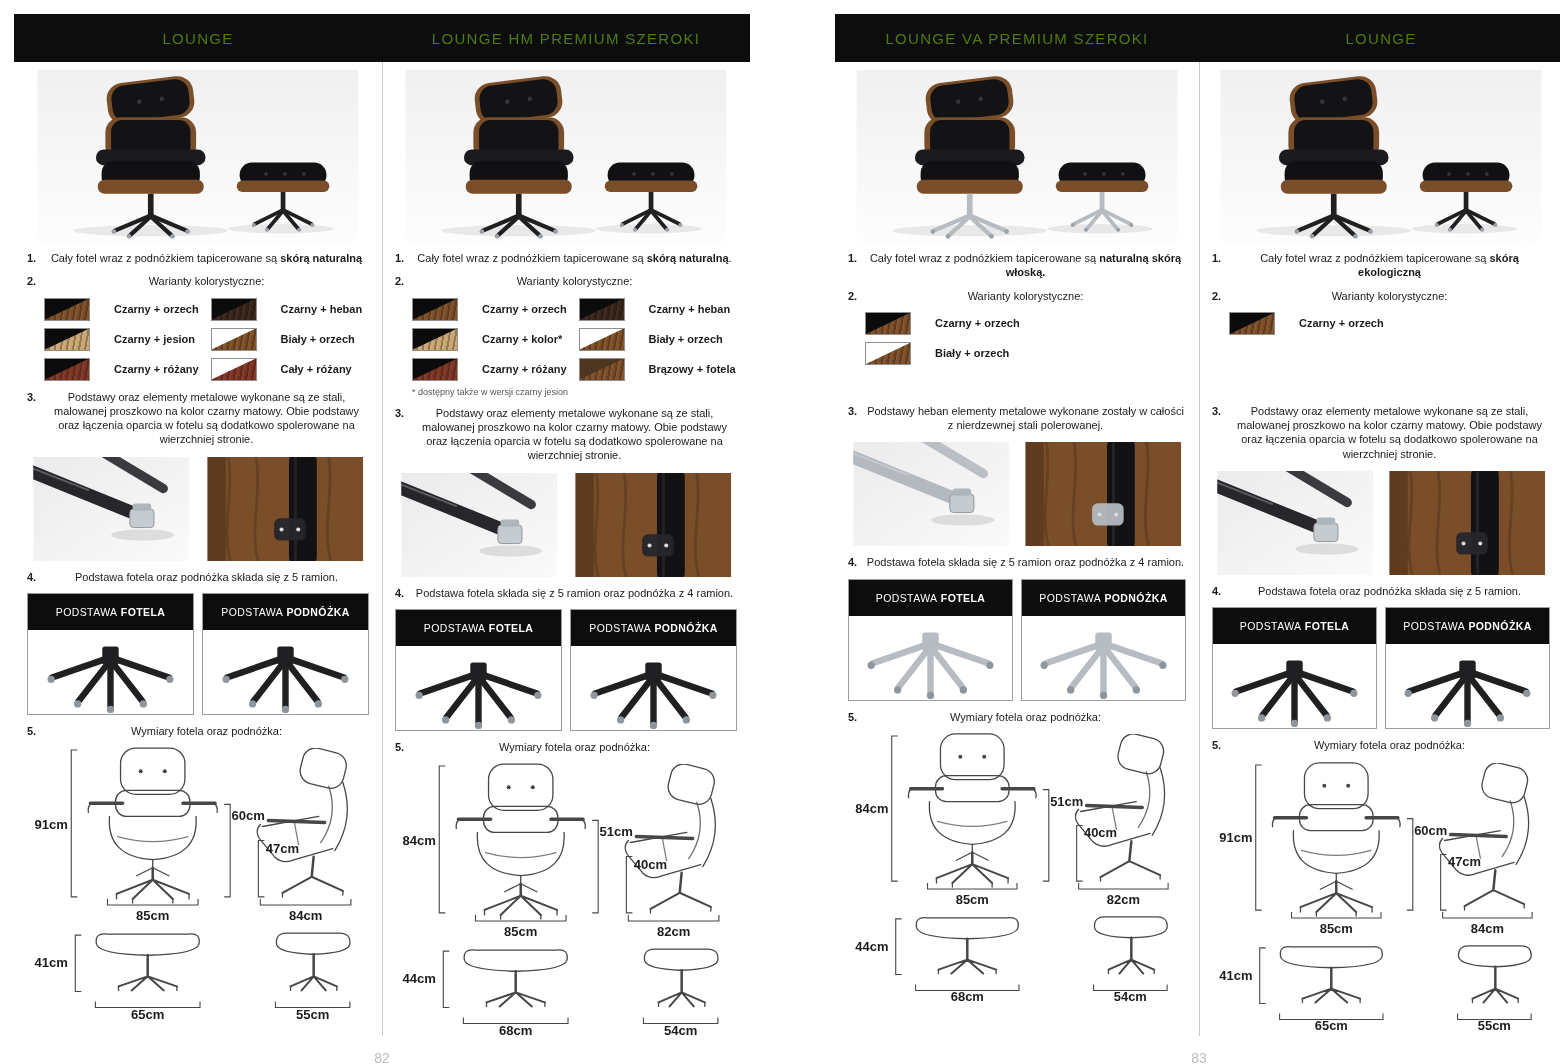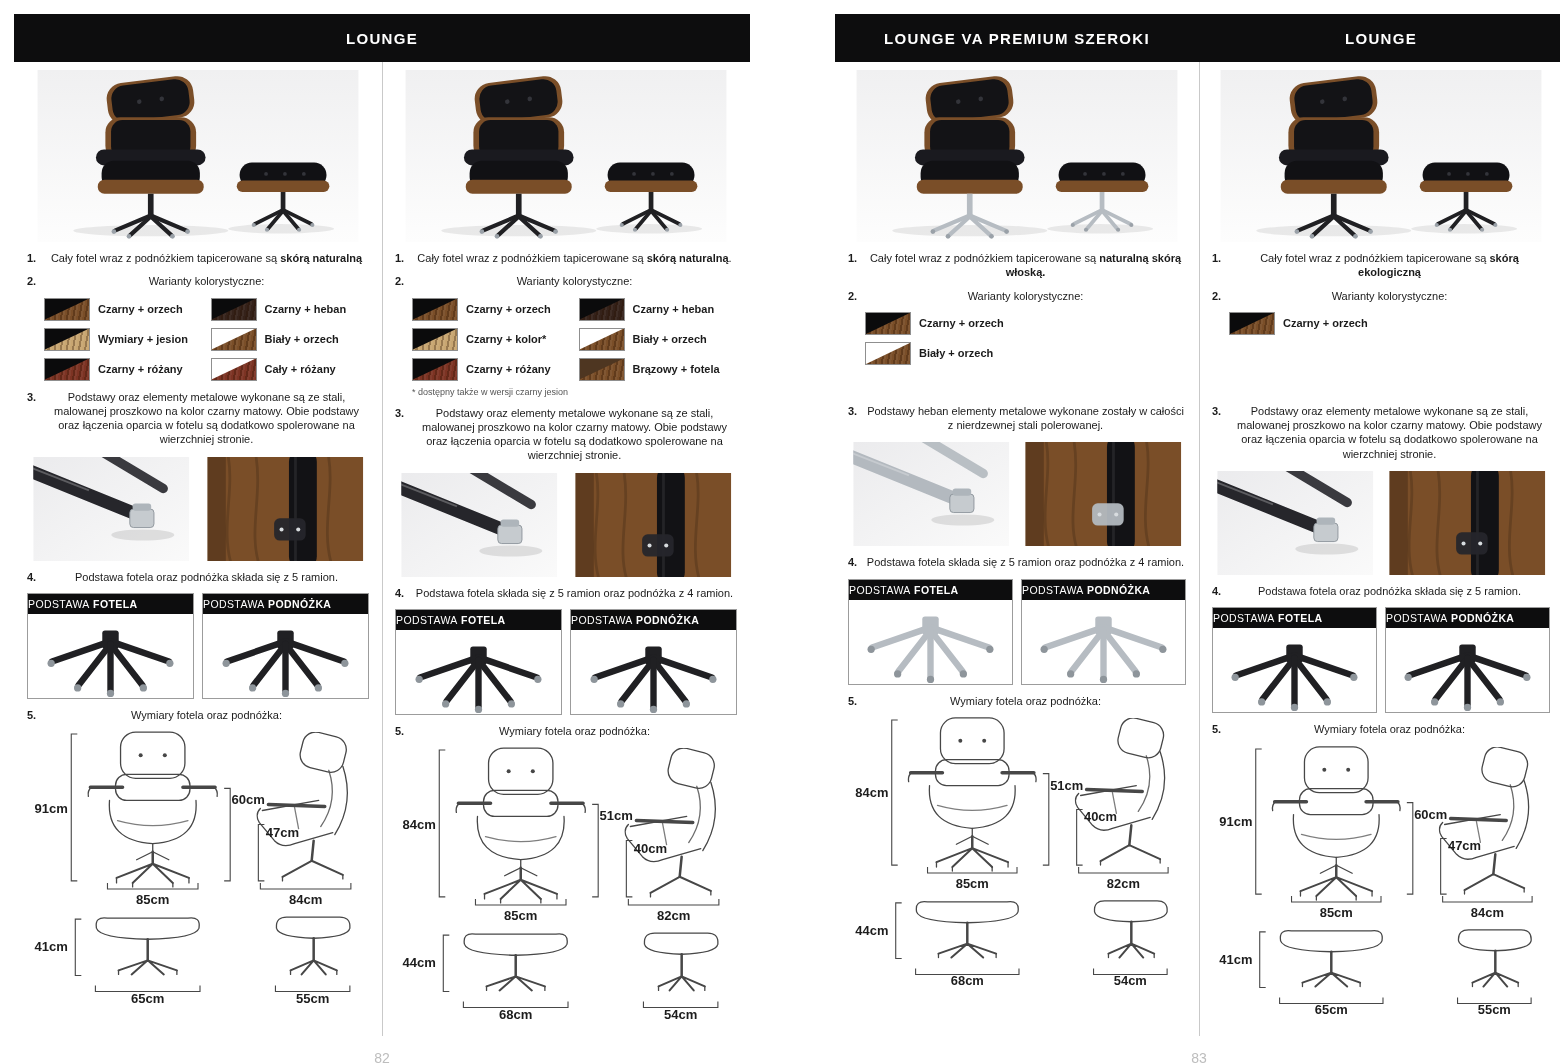--- a/index.html
+++ b/index.html
@@ -2,43 +2,43 @@
 <html><head>
 <meta charset="utf-8">
 <style>
   html,body{margin:0;padding:0;background:#ffffff;}
   body{font-family:"Liberation Sans","DejaVu Sans",sans-serif;color:#1b1b1b;}
   .sheet{position:relative;width:1560px;height:1064px;background:#ffffff;overflow:hidden;}
   .page{position:absolute;top:14px;height:1036px;}
   .page-left{left:14px;width:736px;}
   .page-right{left:835px;width:728px;}
   .page-header{display:flex;background:#0d0d0e;height:48px;}
-  .header-cell{flex:1;display:flex;align-items:center;justify-content:center;color:#ffffff;font-weight:bold;font-size:15px;letter-spacing:1.3px;}
+  .header-cell{flex:1;display:flex;align-items:center;justify-content:center;color:#4d7c0f;font-weight:normal;font-size:15px;letter-spacing:1.3px;}
   .page-body{display:flex;position:relative;height:974px;}
   .page-body::before{content:"";position:absolute;left:50%;top:0;bottom:0;width:1px;background:#c9c9c9;}
   .column{flex:1;padding:6px 13px 0;box-sizing:border-box;overflow:hidden;}
   .photo{height:172px;margin:2px 0 2px;}
   .photo svg{display:block;width:100%;height:172px;}
   .item{display:flex;margin-top:9px;font-size:11px;line-height:1.3;}
   .item-num{font-weight:bold;width:17px;flex:none;}
   .item-body{flex:1;text-align:center;}
   .swatch-grid{display:grid;gap:7px 8px;margin:9px 0 0 17px;min-height:83px;align-content:start;}
-  .swatch{display:flex;align-items:center;gap:8px;text-align:right;}
+  .swatch{display:flex;align-items:center;gap:24px;text-align:right;}
   .chip{position:relative;width:46px;height:23px;flex:none;border:1px solid #8f8f8f;box-sizing:border-box;overflow:hidden;}
   .chip .grain{position:absolute;top:0;left:0;right:0;bottom:0;
     background:repeating-linear-gradient(100deg,rgba(40,16,0,0.30) 0 2px,rgba(255,255,255,0.05) 2px 4px,rgba(0,0,0,0) 4px 6px);}
   .chip .tri{position:absolute;top:0;left:0;right:0;bottom:0;clip-path:polygon(0 0,100% 0,0 100%);}
   .swatch-label{font-size:11px;font-weight:bold;white-space:nowrap;}
   .footnote{font-size:9px;color:#555;margin:6px 0 0 17px;}
   .footnote:empty{display:none;}
   .details{display:flex;gap:5px;margin-top:10px;}
   .details svg{flex:1;width:50%;height:104px;display:block;}
   .bases{display:flex;gap:8px;margin-top:9px;}
   .base-box{flex:1;border:1px solid #9c9c9c;background:#fff;box-sizing:border-box;}
-  .base-title{background:#0d0d0e;color:#ffffff;font-size:10.5px;padding:4px 0;letter-spacing:.4px;}
+  .base-title{background:#0d0d0e;color:#ffffff;text-align:center;font-size:10.5px;padding:12px 0;letter-spacing:.4px;}
   .base-title b{font-weight:bold;}
   .base-svg{display:block;width:100%;height:84px;}
   .dims-svg{display:block;width:100%;height:auto;margin-top:4px;}
   .dims-svg text{font-size:13px;font-weight:bold;fill:#1d1d1d;text-anchor:middle;
     font-family:"Liberation Sans","DejaVu Sans",sans-serif;}
   .dims-art{stroke:#474747;fill:none;stroke-width:1.3;stroke-linecap:round;stroke-linejoin:round;}
   .brk{stroke:#474747;fill:none;stroke-width:1.1;}
   .page-num{position:absolute;left:50%;transform:translateX(-50%);bottom:-16px;color:#bdbdbd;font-size:14px;}
   .defs-hidden{position:absolute;width:0;height:0;overflow:hidden;}
 </style>
@@ -199,20 +199,21 @@
       <path d="M27,57 v4 M73,57 v4"></path>
     </symbol>
   </defs>
 </svg>
 
 <div class="sheet">
 
   <section class="page page-left">
     <header class="page-header">
       <div class="header-cell">LOUNGE</div>
+      <div class="header-cell">LOUNGE HM PREMIUM SZEROKI</div>
     </header>
     <div class="page-body">
       <div class="column">
   <div class="col-inner" style="--metal: #202023; --metal2: #26262b; --shell: #7a4e28;">
     <div class="photo">
       <svg viewBox="0 0 340 182" preserveAspectRatio="xMidYMid meet">
                 <use href="#sym-lounge-photo"></use>
               </svg>
     </div>
 
@@ -239,21 +240,21 @@
                   <span class="grain"></span>
                   <span class="tri" style="background: rgb(11, 11, 12);"></span>
                 </span>
                 <span class="swatch-label">Czarny + heban</span>
               </div>
               <div class="swatch">
                 <span class="chip" style="background: rgb(200, 166, 113);">
                   <span class="grain"></span>
                   <span class="tri" style="background: rgb(11, 11, 12);"></span>
                 </span>
-                <span class="swatch-label">Wymiary + jesion</span>
+                <span class="swatch-label">Czarny + jesion</span>
               </div>
               <div class="swatch">
                 <span class="chip" style="background: rgb(122, 78, 40);">
                   <span class="grain"></span>
                   <span class="tri" style="background: rgb(255, 255, 255);"></span>
                 </span>
                 <span class="swatch-label">Biały + orzech</span>
               </div>
               <div class="swatch">
                 <span class="chip" style="background: rgb(124, 51, 35);">

